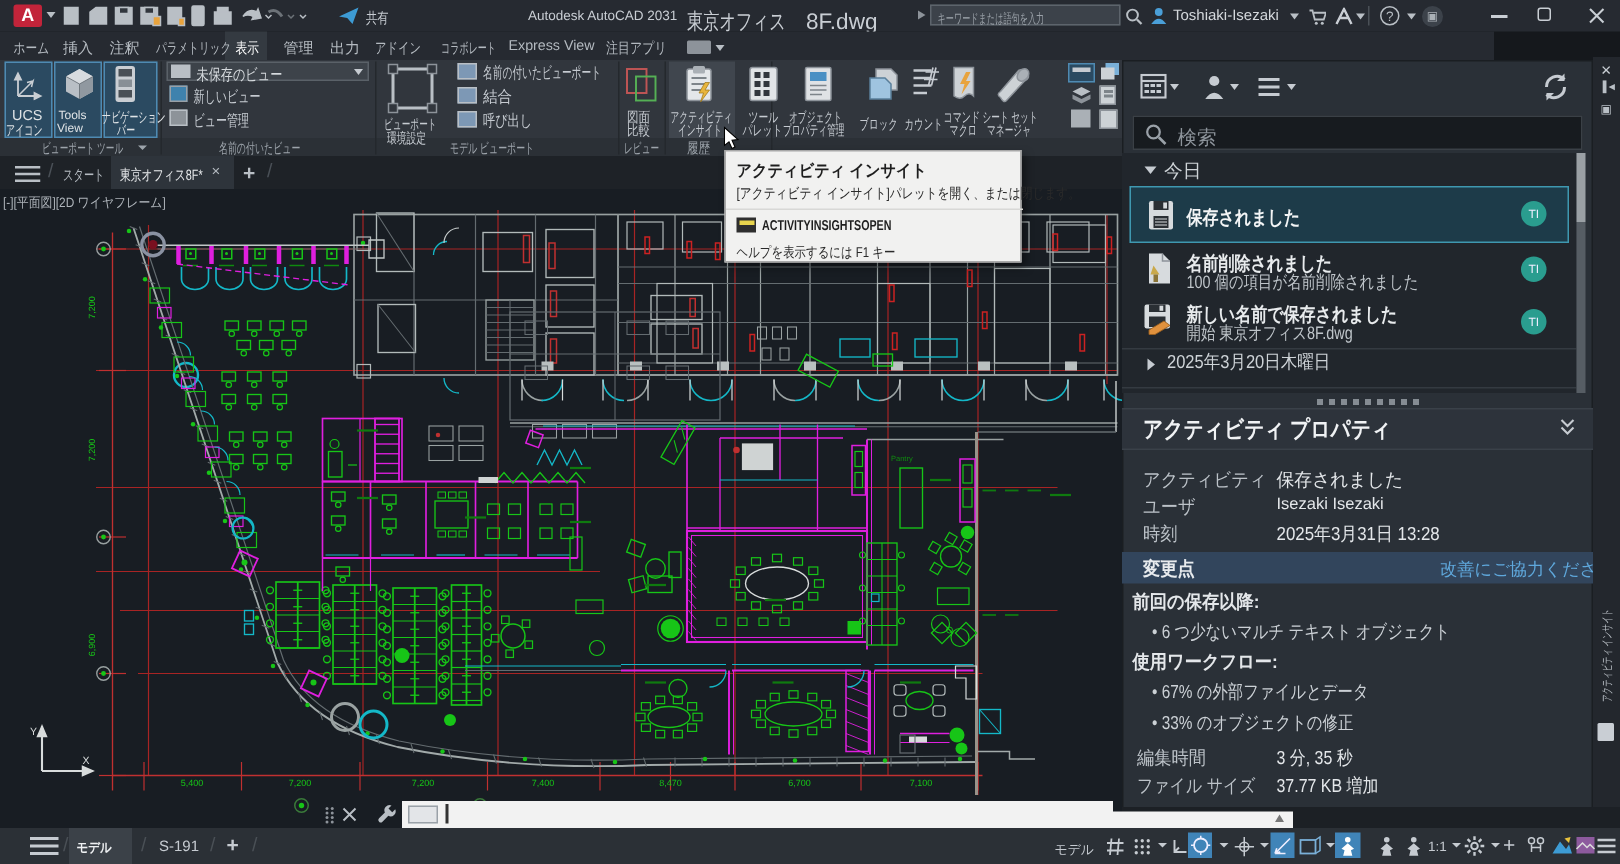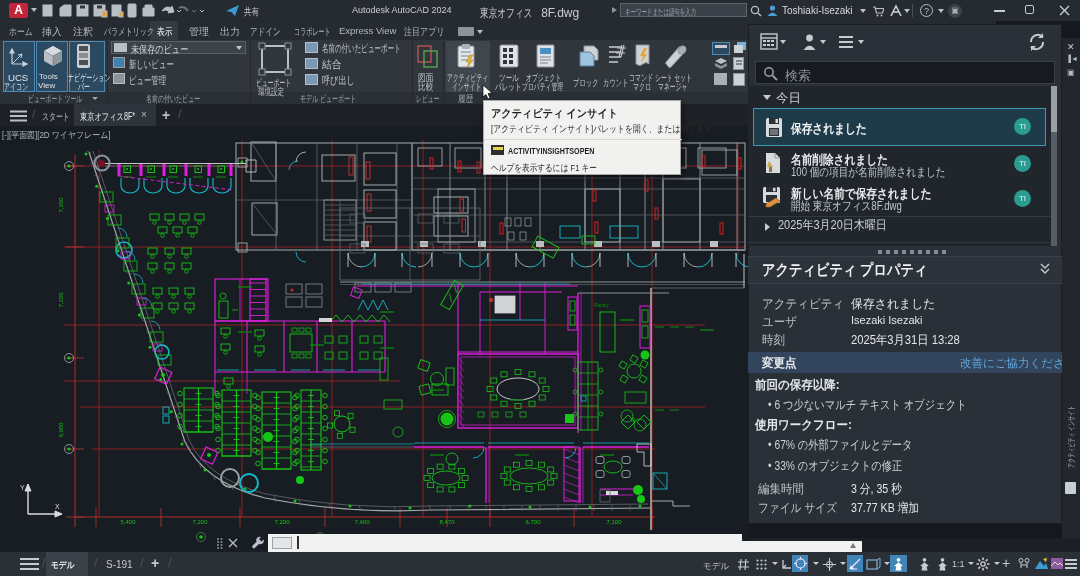--- a/index.html
+++ b/index.html
@@ -4,21 +4,21 @@
 html,body{width:1080px;height:576px;overflow:hidden;background:#15181c}
 body{font-family:"Liberation Sans",sans-serif;position:relative}
 .abs{position:absolute}
 .jp{display:inline-block;transform-origin:0 0;white-space:nowrap}
 #titlebar{left:0;top:0;width:1080px;height:21px;background:#262a31}
 #menurow{left:0;top:21px;width:996px;height:19px;background:#262a31}
 #ribbon{left:0;top:40px;width:748px;height:64px;background:#31363d}
 #filetabs{left:0;top:104px;width:748px;height:22px;background:#1e2227}
 #canvas{left:0;top:126px;width:748px;height:426px;background:#181d23}
 #rgap{left:748px;top:538px;width:332px;height:14px;background:#1c2025}
-#palette{left:748px;top:24px;width:314px;height:500px;background:#2a3037}
+#palette{left:748px;top:40px;width:314px;height:500px;background:#2a3037}
 #strip{left:1062px;top:38px;width:18px;height:514px;background:#23272d}
 #bottombar{left:0;top:552px;width:1080px;height:24px;background:#2b3036}
 .tab{color:#b4bac0;font-size:10px;position:absolute;top:4px}
 </style></head><body>
 
 <div id="titlebar" class="abs">
   <div class="abs" style="left:9px;top:3px;width:19px;height:15px;background:#c2243a;border-radius:2px;color:#fff;font-weight:bold;font-size:12px;text-align:center;line-height:15px">A</div>
   <div class="abs" style="left:31px;top:8px;width:0;height:0;border-left:3px solid transparent;border-right:3px solid transparent;border-top:4px solid #b9bfc5"></div>
   <svg class="abs" style="left:40px;top:3px" width="200" height="15" viewBox="0 0 200 15">
     <g stroke="#b9bfc5" fill="none">
@@ -35,22 +35,22 @@
       <path d="M103,5 h11 v8 h-11 z M105,5 v-3 h7 v3 M105,10 h7" fill="#b9bfc5"></path>
       <path d="M122,8 q4,-6 9,-3 l1,-2 2,6 -6,1 1,-2 q-4,-2 -7,0z" fill="#b9bfc5"></path>
       <path d="M137,7 l2,2 2,-2" stroke="#b9bfc5" fill="none"></path>
       <path d="M148,8 q-4,-6 -9,-3" stroke="#6c7278" fill="none" stroke-width="2"></path>
       <path d="M152,7 l2,2 2,-2" stroke="#6c7278" fill="none"></path>
       <path d="M160,7 l2,2 2,-2" stroke="#b9bfc5" fill="none"></path>
     </g>
     <path d="M186,8 l13,-6 -4,11 -3.5,-4 z" fill="#3d9bd4"></path>
   </svg>
   <span class="abs jp" style="left:244px;top:5px;color:#c6cbd1;font-size:10px;transform:scaleX(.75)">共有</span>
-  <div class="abs" style="left:352px;top:5px;color:#c9ced4;font-size:9px">Autodesk AutoCAD 2024</div>
-  <div class="abs" style="left:480px;top:5px;color:#c9ced4;font-size:12px;white-space:nowrap"><span class="jp" style="transform:scaleX(.72)">東京オフィス</span><span style="display:inline-block;margin-left:-12px">8F.dwg</span></div>
+  <div class="abs" style="left:352px;top:5px;color:#c9ced4;font-size:9px">Autodesk AutoCAD 2031</div>
+  <div class="abs" style="left:458px;top:5px;color:#c9ced4;font-size:15px;white-space:nowrap"><span class="jp" style="transform:scaleX(.72)">東京オフィス</span><span style="display:inline-block;margin-left:-12px">8F.dwg</span></div>
   <div class="abs" style="left:612px;top:7px;width:0;height:0;border-top:3.5px solid transparent;border-bottom:3.5px solid transparent;border-left:5px solid #8d939a"></div>
   <div class="abs" style="left:620px;top:3px;width:127px;height:14px;background:#3c424a;border:1px solid #5d646c"></div>
   <span class="abs jp" style="left:625px;top:6px;font-size:9px;color:#9aa1a8;transform:scaleX(.6)">キーワードまたは語句を入力</span>
   <svg class="abs" style="left:750px;top:5px" width="12" height="12" viewBox="0 0 12 12">
       <circle cx="5" cy="5" r="3.6" fill="none" stroke="#b9bfc5" stroke-width="1.3"></circle>
       <path d="M8,8 L11,11" stroke="#b9bfc5" stroke-width="1.5"></path>
     </svg>
   <svg class="abs" style="left:766px;top:4px" width="13" height="13" viewBox="0 0 13 13">
       <circle cx="6.5" cy="4" r="2.6" fill="#4a9fd8"></circle>
       <path d="M1.5,12 q5,-7 10,0 z" fill="#4a9fd8"></path>

